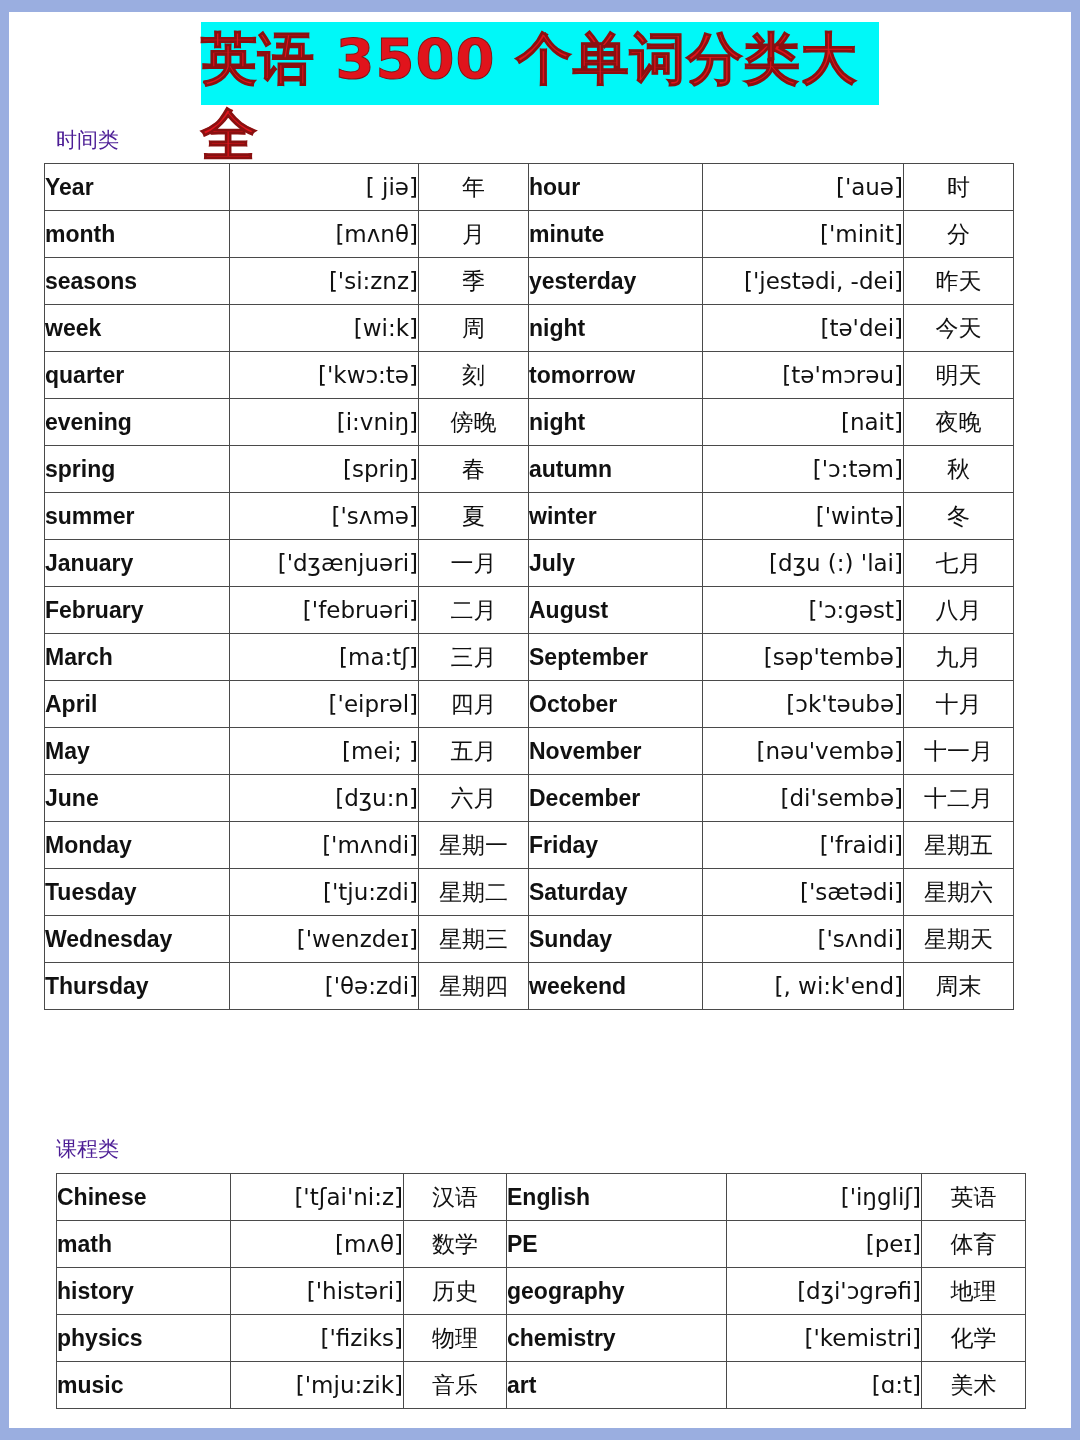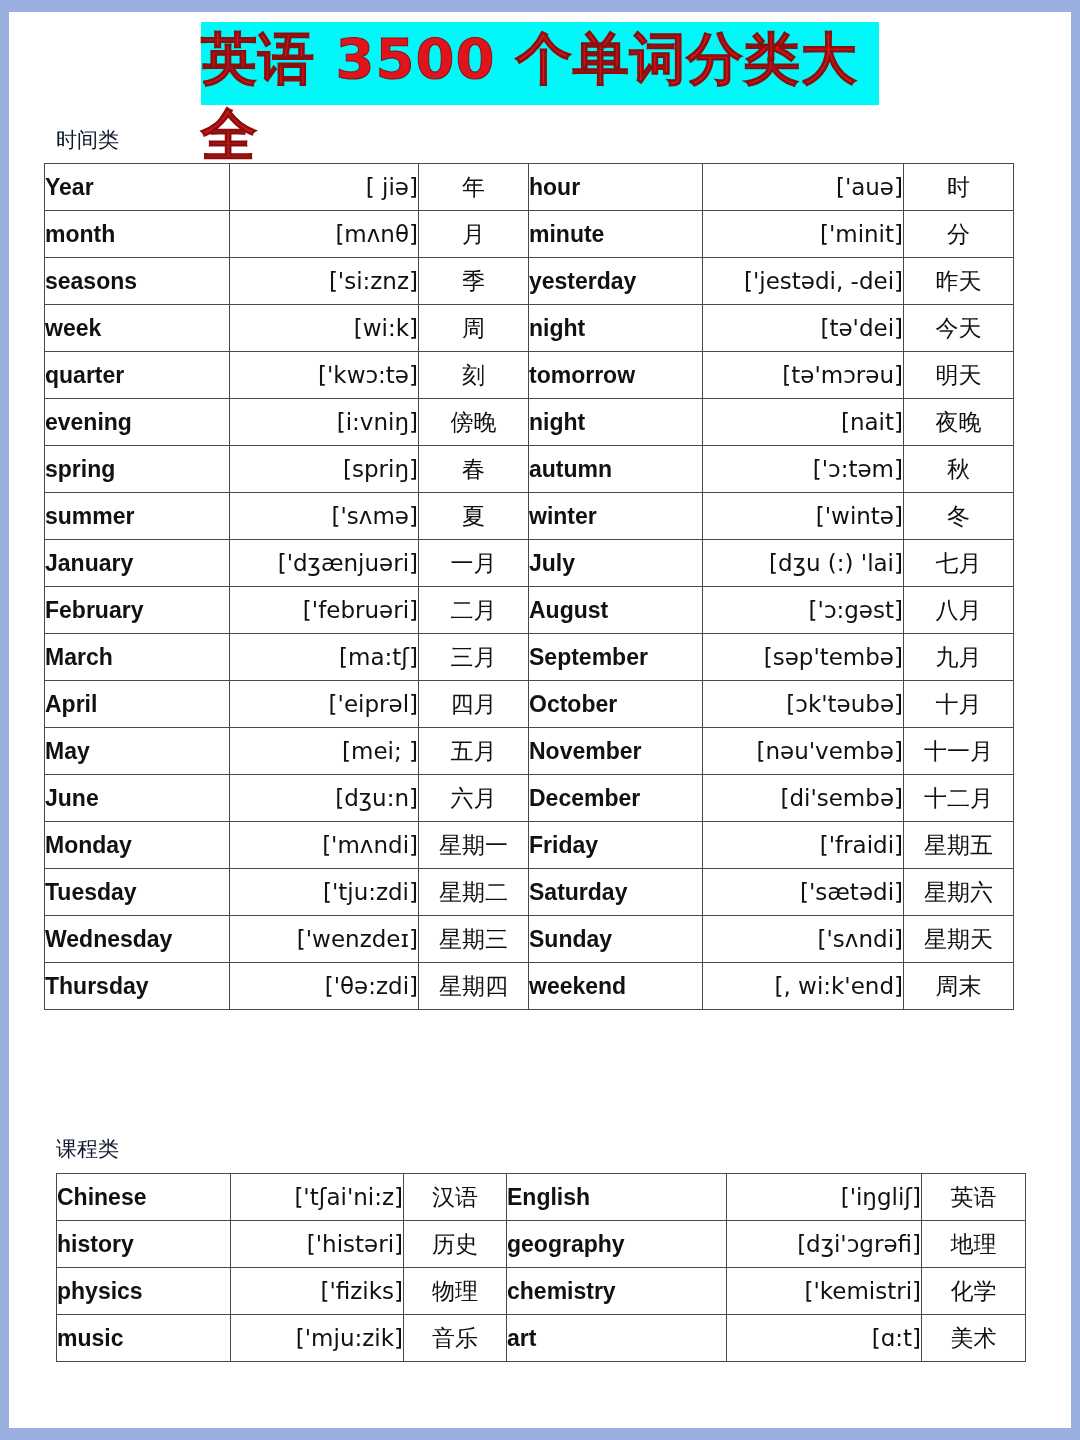--- a/index.html
+++ b/index.html
@@ -13,21 +13,21 @@
   .title-box {
     position:absolute; left:201px; top:22px; width:678px; height:83px; background:#00f8f8;
     display:flex; justify-content:center;
   }
   .title-text {
     color:#e0141c; font-size:56px; font-weight:bold; letter-spacing:1px;
     font-family:"DejaVu Sans", sans-serif;
     -webkit-text-stroke:1px #8a1010;
   }
   .section-label {
-    position:absolute; left:56px; color:#0f172a; font-size:21px;
+    position:absolute; left:56px; color:#4c1d95; font-size:21px;
     font-family:Liberation Mono, monospace;
   }
   table.vocab {
     position:absolute; left:44px; border-collapse:collapse; table-layout:fixed;
   }
   table.vocab td {
     border:1.6px solid #4a4a4a; height:46px; padding:0; font-size:23px; color:#111;
     white-space:nowrap; overflow:hidden;
   }
   td.word { padding-left:11px; font-weight:bold; font-family:Liberation Sans, sans-serif; }
@@ -220,20 +220,28 @@
   <tbody>
       <tr>
         <td class="word">Chinese</td>
         <td class="ipa">['tʃai'ni:z]</td>
         <td class="zh">汉语</td>
         <td class="word">English</td>
         <td class="ipa">['iŋgliʃ]</td>
         <td class="zh">英语</td>
       </tr>
       <tr>
+        <td class="word">math</td>
+        <td class="ipa">[mʌθ]</td>
+        <td class="zh">数学</td>
+        <td class="word">PE</td>
+        <td class="ipa">[peɪ]</td>
+        <td class="zh">体育</td>
+      </tr>
+      <tr>
         <td class="word">history</td>
         <td class="ipa">['histəri]</td>
         <td class="zh">历史</td>
         <td class="word">geography</td>
         <td class="ipa">[dʒi'ɔgrəfi]</td>
         <td class="zh">地理</td>
       </tr>
       <tr>
         <td class="word">physics</td>
         <td class="ipa">['fiziks]</td>

